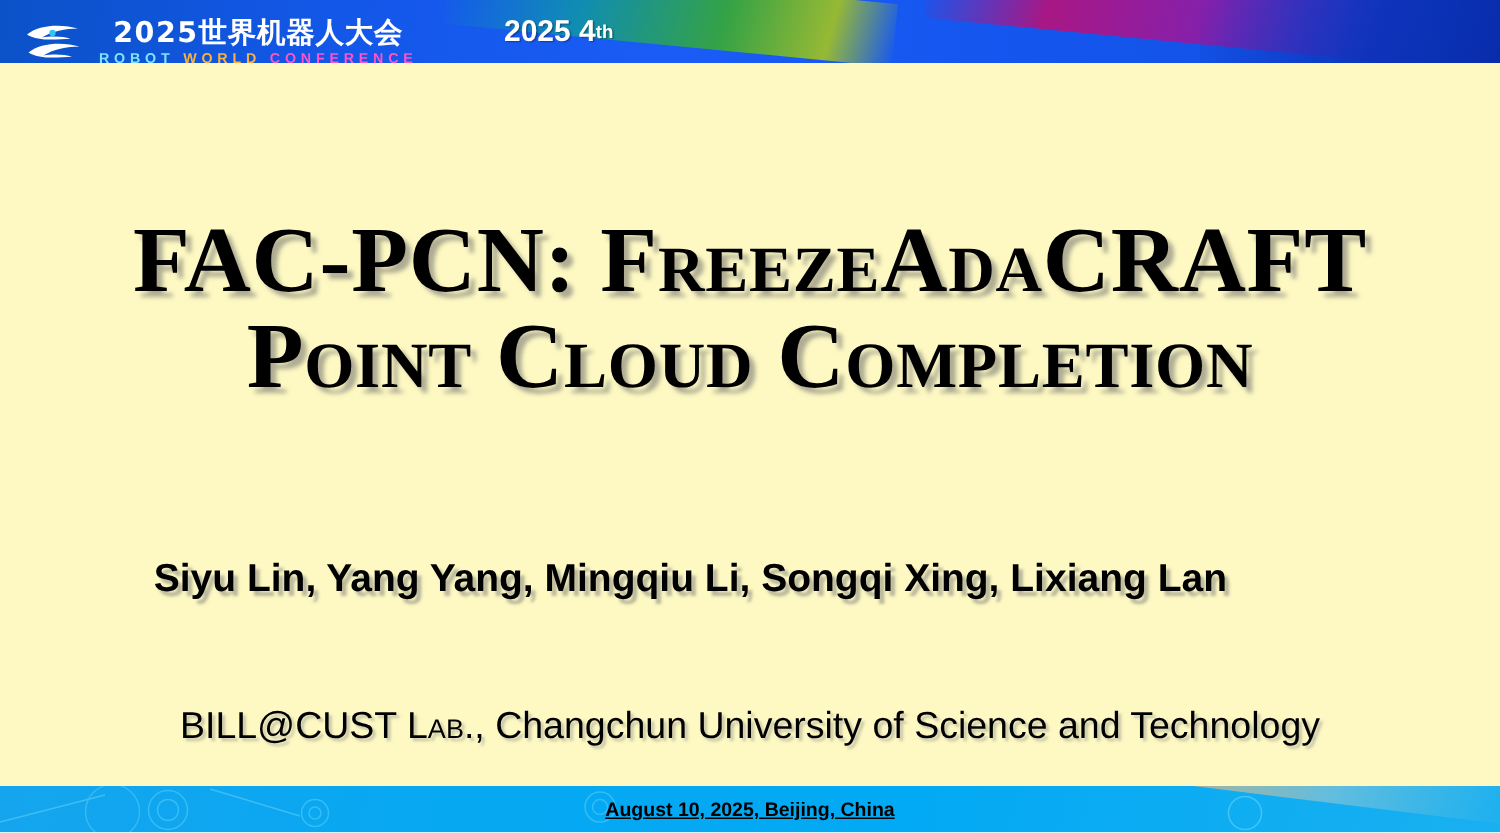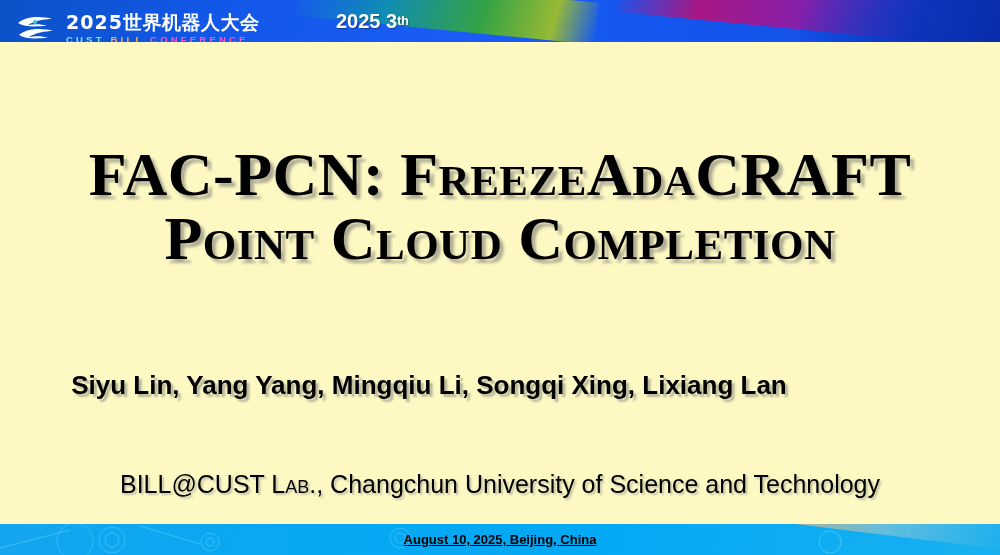--- a/index.html
+++ b/index.html
@@ -58,20 +58,21 @@
   }
 
   .logo-block {
     position: absolute;
     left: 14px; top: 0;
     height: 58px;
     display: flex;
     align-items: center;
     gap: 8px;
     z-index: 4;
+    text-align: center;
   }
   .logo-mark {
     width: 44px; height: 30px;
     flex: 0 0 auto;
   }
   .logo-text {
     display: flex;
     flex-direction: column;
     justify-content: center;
     line-height: 1;
@@ -141,28 +142,27 @@
     font-variant: small-caps;
     letter-spacing: 0.5px;
     white-space: nowrap;
     text-shadow: 4px 4px 3px rgba(110,110,110,0.55);
   }
 
   .authors {
     position: absolute;
     left: 0; top: 328px;
     width: 818px;
-    text-align: center;
+    text-align: right;
     font-family: "Liberation Sans", sans-serif;
     font-weight: bold;
     font-size: 26px;
     color: #000000;
     white-space: nowrap;
     text-shadow: 3px 3px 2px rgba(120,120,120,0.5);
-    margin-left: 20px;
   }
 
   .affiliation {
     position: absolute;
     left: 0; top: 428px;
     width: 1000px;
     text-align: center;
     font-family: "Liberation Sans", sans-serif;
     font-weight: normal;
     font-size: 25px;
@@ -226,26 +226,26 @@
     <div class="logo-block">
       <span class="logo-mark">
         <svg viewBox="0 0 44 30" width="44" height="30" aria-hidden="true">
           <path d="M4 9 C12 2, 28 2, 38 5 C30 5, 20 7, 14 11 C20 10, 28 10, 33 12 C24 12, 12 14, 4 9 Z" fill="#ffffff"></path>
           <path d="M5 21 C13 14, 29 14, 39 17 C31 17, 21 19, 15 23 C21 22, 29 22, 34 24 C25 24, 13 26, 5 21 Z" fill="#ffffff"></path>
           <circle cx="21" cy="8" r="2.1" fill="#2ec9f0"></circle>
         </svg>
       </span>
       <span class="logo-text">
         <span class="logo-cn"><span class="yr">2025</span><span>世界机器人大会</span></span>
-        <span class="logo-en"><span class="w1">CUST</span> <span class="w2">BILL</span> <span class="w3">CONFERENCE</span></span>
+        <span class="logo-en"><span class="w1">ROBOT</span> <span class="w2">WORLD</span> <span class="w3">CONFERENCE</span></span>
       </span>
     </div>
 
     <div class="banner-title">
-        <span>2025 3</span>
+        <span>2025 4</span>
         <sup>th</sup>
       </div>
   </div>
 
   <div class="main">
 
     <div class="title-wrap">
       <div class="paper-title-line">FAC-PCN: FreezeAdaCRAFT</div>
       <div class="paper-title-line">Point Cloud Completion</div>
     </div>

